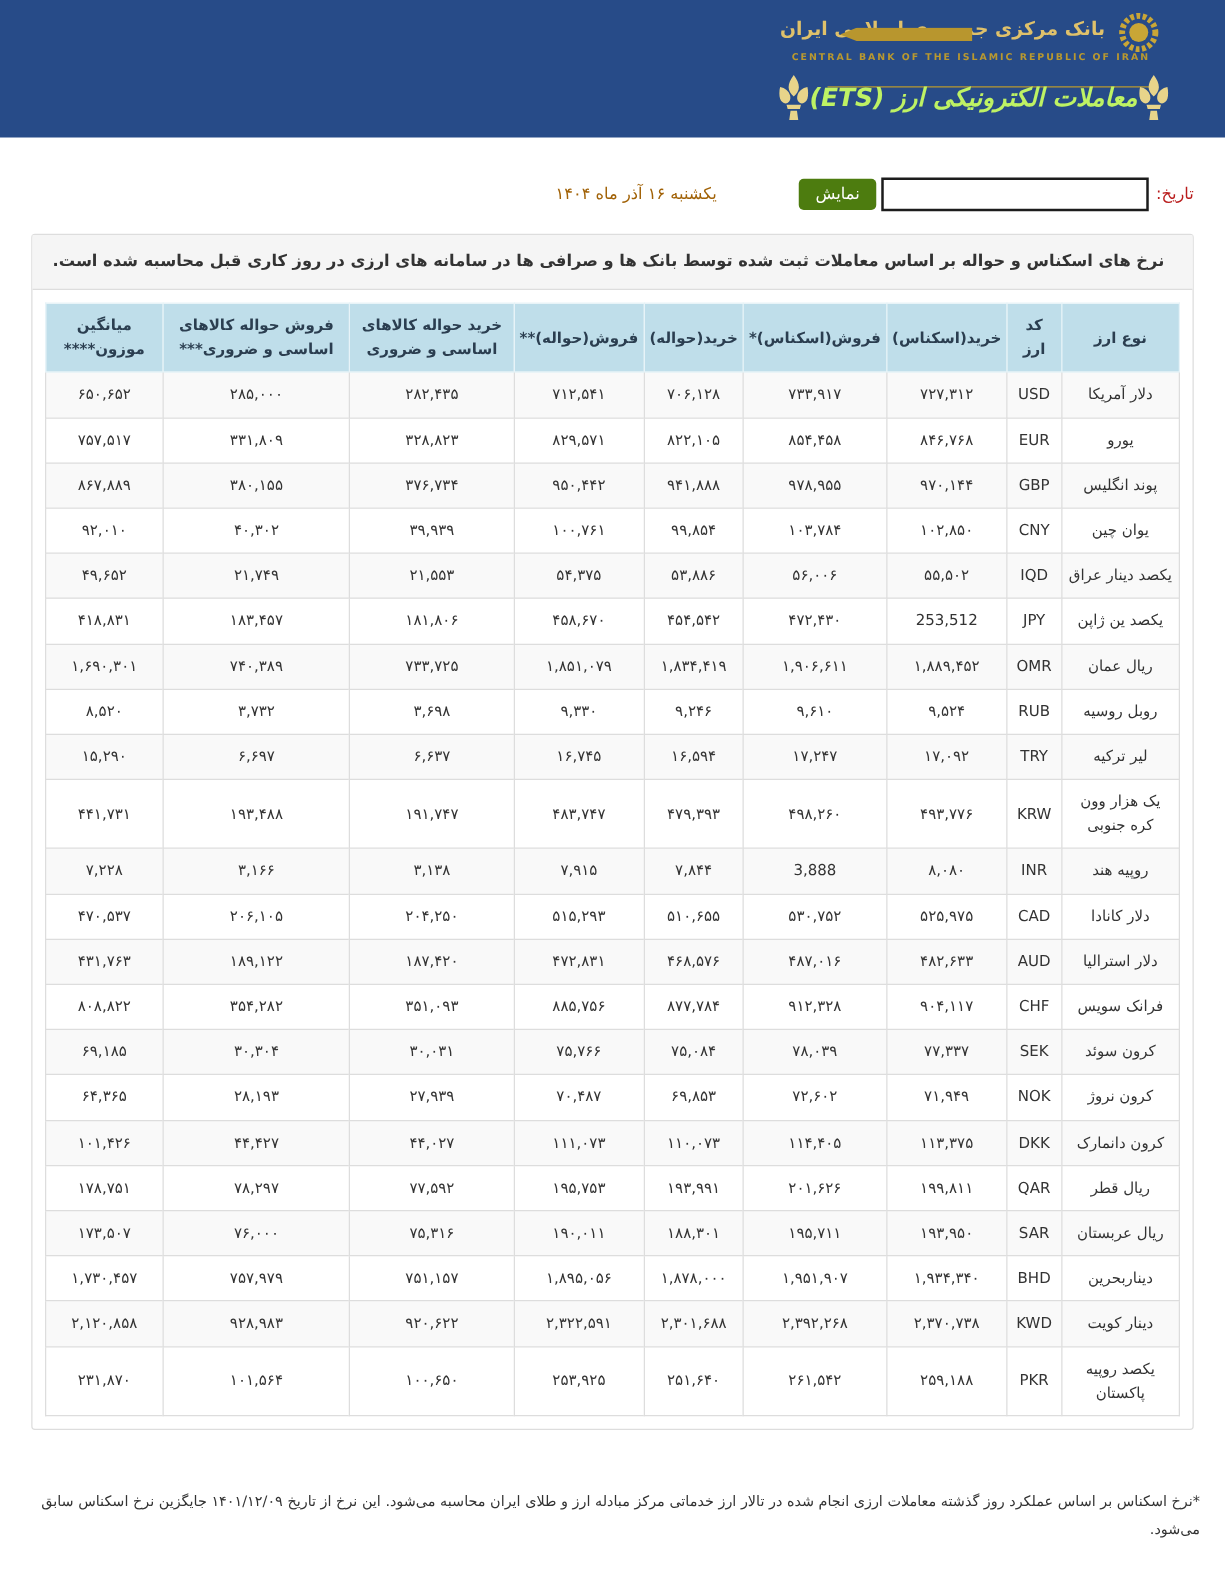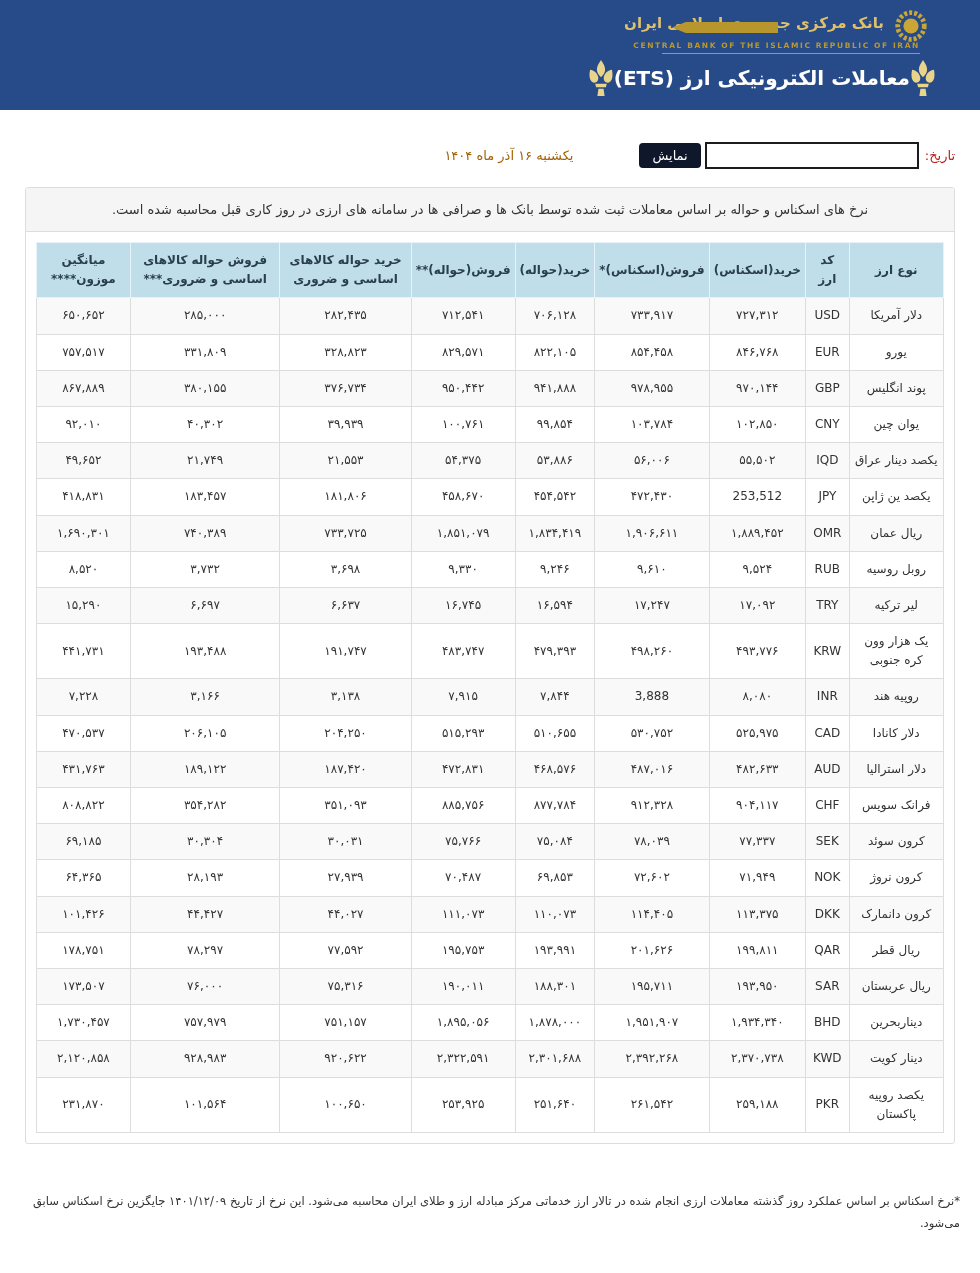--- a/index.html
+++ b/index.html
@@ -41,56 +41,57 @@
     position: absolute;
     top: 41px; right: 60px;
     width: 258px;
     text-align: right;
     color: #b9992f;
     font-size: 7.5px;
     font-weight: bold;
     letter-spacing: 1.6px;
     white-space: nowrap;
     border-bottom: 1px solid #b9992f;
-    padding-bottom: 3px;
+    padding-bottom: 19px;
   }
   .ets-line {
     position: absolute;
     top: 60px; right: 44px;
     width: 292px;
     display: flex;
     align-items: center;
     justify-content: space-between;
   }
   .ets-title {
-    color: #ffffff;
+    color: #bef264;
     font-size: 20px;
     font-weight: bold;
     white-space: nowrap;
+    font-style: italic;
   }
   .fleur { width: 26px; height: 36px; }
 
   
   .toolbar {
     display: flex;
     align-items: center;
     padding: 32px 25px 14px 25px;
   }
   .date-label { font-size: 13px; color: #b91c1c; margin-left: 6px; }
   .date-input {
     width: 214px; height: 27px;
     border: 2px solid #1c1c1c;
     background: #fff;
     font-family: "DejaVu Sans", sans-serif;
     font-size: 13px;
     padding: 0 5px;
   }
   .show-button {
     margin-right: 4px;
-    background: #0f172a;
+    background: #4d7c0f;
     color: #fff;
     border: none;
     border-radius: 4px;
     padding: 5px 13px;
     font-family: "DejaVu Sans", sans-serif;
     font-size: 13px;
     cursor: pointer;
   }
   .current-date {
     margin-right: 66px;
@@ -104,23 +105,23 @@
     margin: 4px 25px 0 25px;
     border: 1px solid #ddd;
     border-radius: 3px;
     background: #fff;
   }
   .panel-heading {
     background: #f5f5f5;
     border-bottom: 1px solid #ddd;
     padding: 14px 16px;
     font-size: 13px;
-    font-weight: normal;
+    font-weight: bold;
     color: #333;
-    text-align: center;
+    text-align: left;
   }
   .panel-body { padding: 10px; }
 
   
   table.rates {
     width: 100%;
     border-collapse: collapse;
     font-size: 12px;
     text-align: center;
   }

